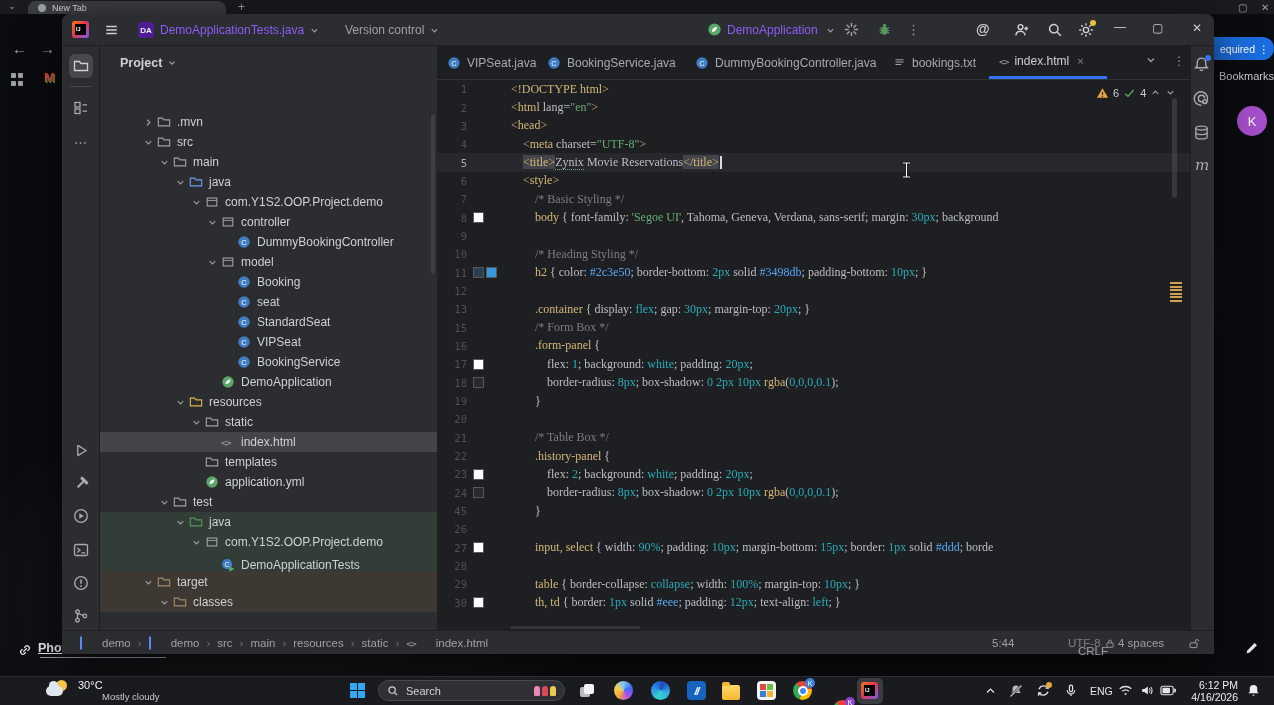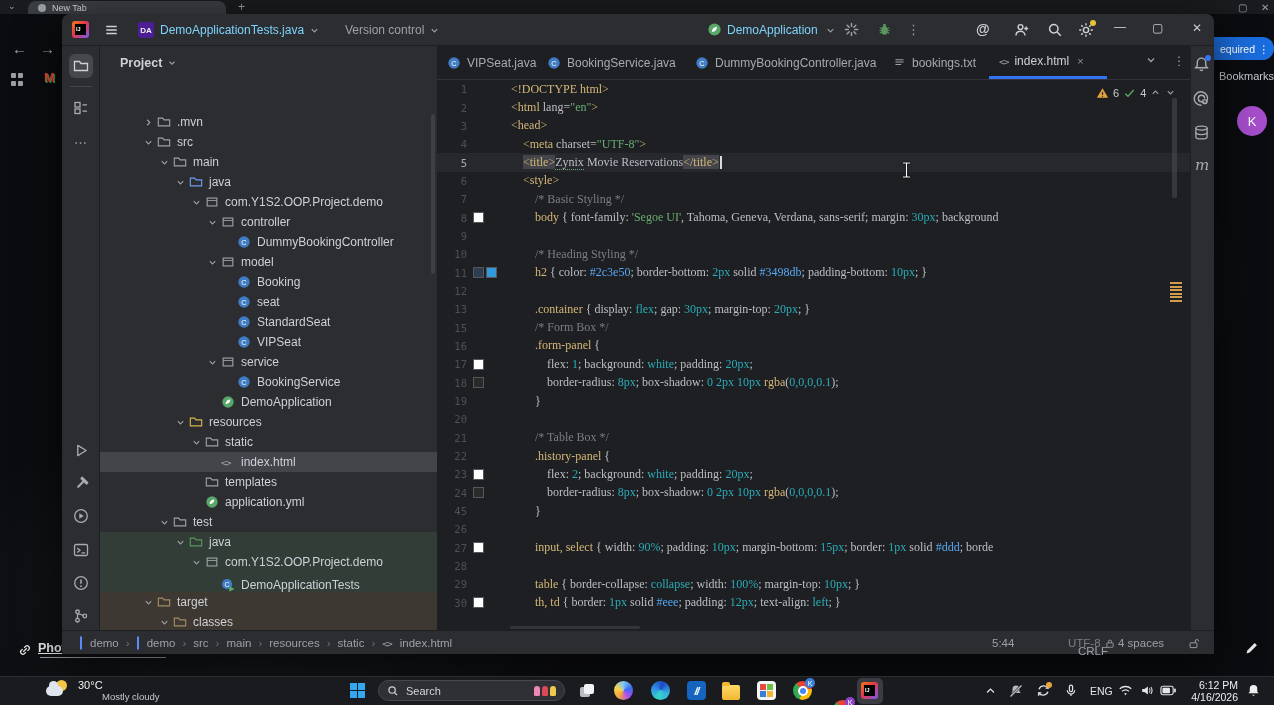--- a/index.html
+++ b/index.html
@@ -28,21 +28,21 @@
     font-size:13px;display:flex;align-items:center;justify-content:center;}
   .blink{left:38px;top:641px;color:#ecedef;font-size:12.5px;text-decoration:underline;font-weight:bold;}
   .blinkline{left:40px;top:657px;width:126px;height:1px;background:#9aa0a6;}
   .bchain{left:18px;top:643px;color:#e8e9eb;}
   .bpencil{left:1244px;top:640px;}
   
   #ide{left:62px;top:14px;width:1152px;height:640px;background:#1e1f22;border-radius:8px 8px 0 0;
     box-shadow:0 10px 45px rgba(0,0,0,.65);color:#ced0d6;}
   .titlebar{left:0;top:0;width:1152px;height:32px;background:#2b2d30;border-radius:8px 8px 0 0;
     border-bottom:1px solid #1e1f22;box-sizing:border-box;}
-  .tbtxt{font-size:12px;color:#7dd3fc;white-space:nowrap;}
+  .tbtxt{font-size:12px;color:#8b5cf6;white-space:nowrap;}
   .tbmut{color:#9da0a8;}
   .ijlogo{width:17px;height:17px;border-radius:3px;background:linear-gradient(135deg,#f97a12,#e3364b 45%,#7a59f2);
     display:flex;align-items:center;justify-content:center;}
   .ijlogo i{width:11px;height:11px;background:#000;font-style:normal;color:#fff;font-size:5.5px;line-height:11px;text-align:left;padding-left:1px;box-sizing:border-box;font-weight:bold;}
   .dabadge{width:16px;height:16px;border-radius:3px;background:#4c1d95;color:#e6f0e6;font-size:8px;font-weight:bold;
     display:flex;align-items:center;justify-content:center;}
   .icbtn{color:#ced0d6;}
   .wbtn{color:#c8cbd0;font-size:12px;}
   svg{display:block;}
   .stripe-l{left:0;top:32px;width:38px;height:584px;background:#2b2d30;border-right:1px solid #1e1f22;box-sizing:border-box;}
@@ -90,21 +90,21 @@
   .caret{display:inline-block;width:2px;height:13px;background:#d8dadd;vertical-align:text-bottom;margin-left:1px;}
   .inspect{left:1034px;top:70px;height:17px;display:flex;align-items:center;gap:4px;font-size:11px;color:#c8cbd2;}
   .vscroll{left:1110px;top:84px;width:5px;height:100px;background:#4a4c51;border-radius:2px;opacity:.55;}
   .marks{left:1108px;top:268px;display:flex;flex-direction:column;gap:1.5px;}
   .marks span{width:12px;height:2px;background:#cf9f4f;}
   .hscroll{left:448px;top:612px;width:130px;height:3px;background:#4a4c51;border-radius:2px;opacity:.5;}
   
   .statusbar{left:0;top:616px;width:1152px;height:24px;background:#2b2d30;border-top:1px solid #1e1f22;
     box-sizing:border-box;display:flex;align-items:center;font-size:11.5px;color:#9da0a8;}
   .crumbs{position:absolute;left:18px;display:flex;align-items:center;gap:7px;}
-  .crumb{display:flex;align-items:flex-end;gap:8px;}
+  .crumb{display:flex;align-items:flex-end;gap:20px;}
   .csep{color:#6e7178;}
   .modico{width:8px;height:8px;border:1.3px solid #5a8af5;border-radius:1px;box-sizing:border-box;}
   .statr{position:absolute;display:flex;align-items:center;color:#9da0a8;}
   
   .taskbar{left:0;top:676px;width:1274px;height:29px;background:rgba(27,28,32,.97);border-top:1px solid #2c2d33;box-sizing:border-box;}
   .tb{display:flex;align-items:center;justify-content:center;}
   .weatherico{left:46px;top:680px;width:26px;height:22px;}
   .sun{position:absolute;left:10px;top:0;width:11px;height:11px;border-radius:50%;background:#f4c546;}
   .cloud{position:absolute;left:0;top:6px;width:17px;height:10px;border-radius:6px;background:#dfe6ee;}
   .cloud:before{content:"";position:absolute;left:3px;top:-5px;width:9px;height:9px;border-radius:50%;background:#dfe6ee;}
@@ -477,34 +477,20 @@
           <div class="trow " style="padding-left: 123px;">
             <span class="tchev"></span>
             <span class="tico ic-class">
               <svg width="14" height="14" viewBox="0 0 16 16">
                 <circle cx="8" cy="8" r="6.5" fill="#3f7cc4"></circle>
                 <text x="8" y="11" font-size="8.5" fill="#fff" text-anchor="middle" font-family="sans-serif">C</text>
               </svg>
             </span>
             <span class="tlabel">VIPSeat</span>
           </div>
-          <div class="trow " style="padding-left: 107px;">
-            <span class="tchev">
-              <svg width="11" height="11" viewBox="0 0 16 16">
-                <path d="M4 6l4 4 4-4" fill="none" stroke="currentColor" stroke-width="1.6"></path>
-              </svg>
-            </span>
-            <span class="tico ic-package">
-              <svg width="14" height="14" viewBox="0 0 16 16">
-                <rect x="2.5" y="3.5" width="11" height="9" fill="none" stroke="currentColor" stroke-width="1.3"></rect>
-                <path d="M2.5 6.3h11" stroke="currentColor" stroke-width="1"></path>
-              </svg>
-            </span>
-            <span class="tlabel">service</span>
-          </div>
           <div class="trow " style="padding-left: 123px;">
             <span class="tchev"></span>
             <span class="tico ic-class">
               <svg width="14" height="14" viewBox="0 0 16 16">
                 <circle cx="8" cy="8" r="6.5" fill="#3f7cc4"></circle>
                 <text x="8" y="11" font-size="8.5" fill="#fff" text-anchor="middle" font-family="sans-serif">C</text>
               </svg>
             </span>
             <span class="tlabel">BookingService</span>
           </div>

